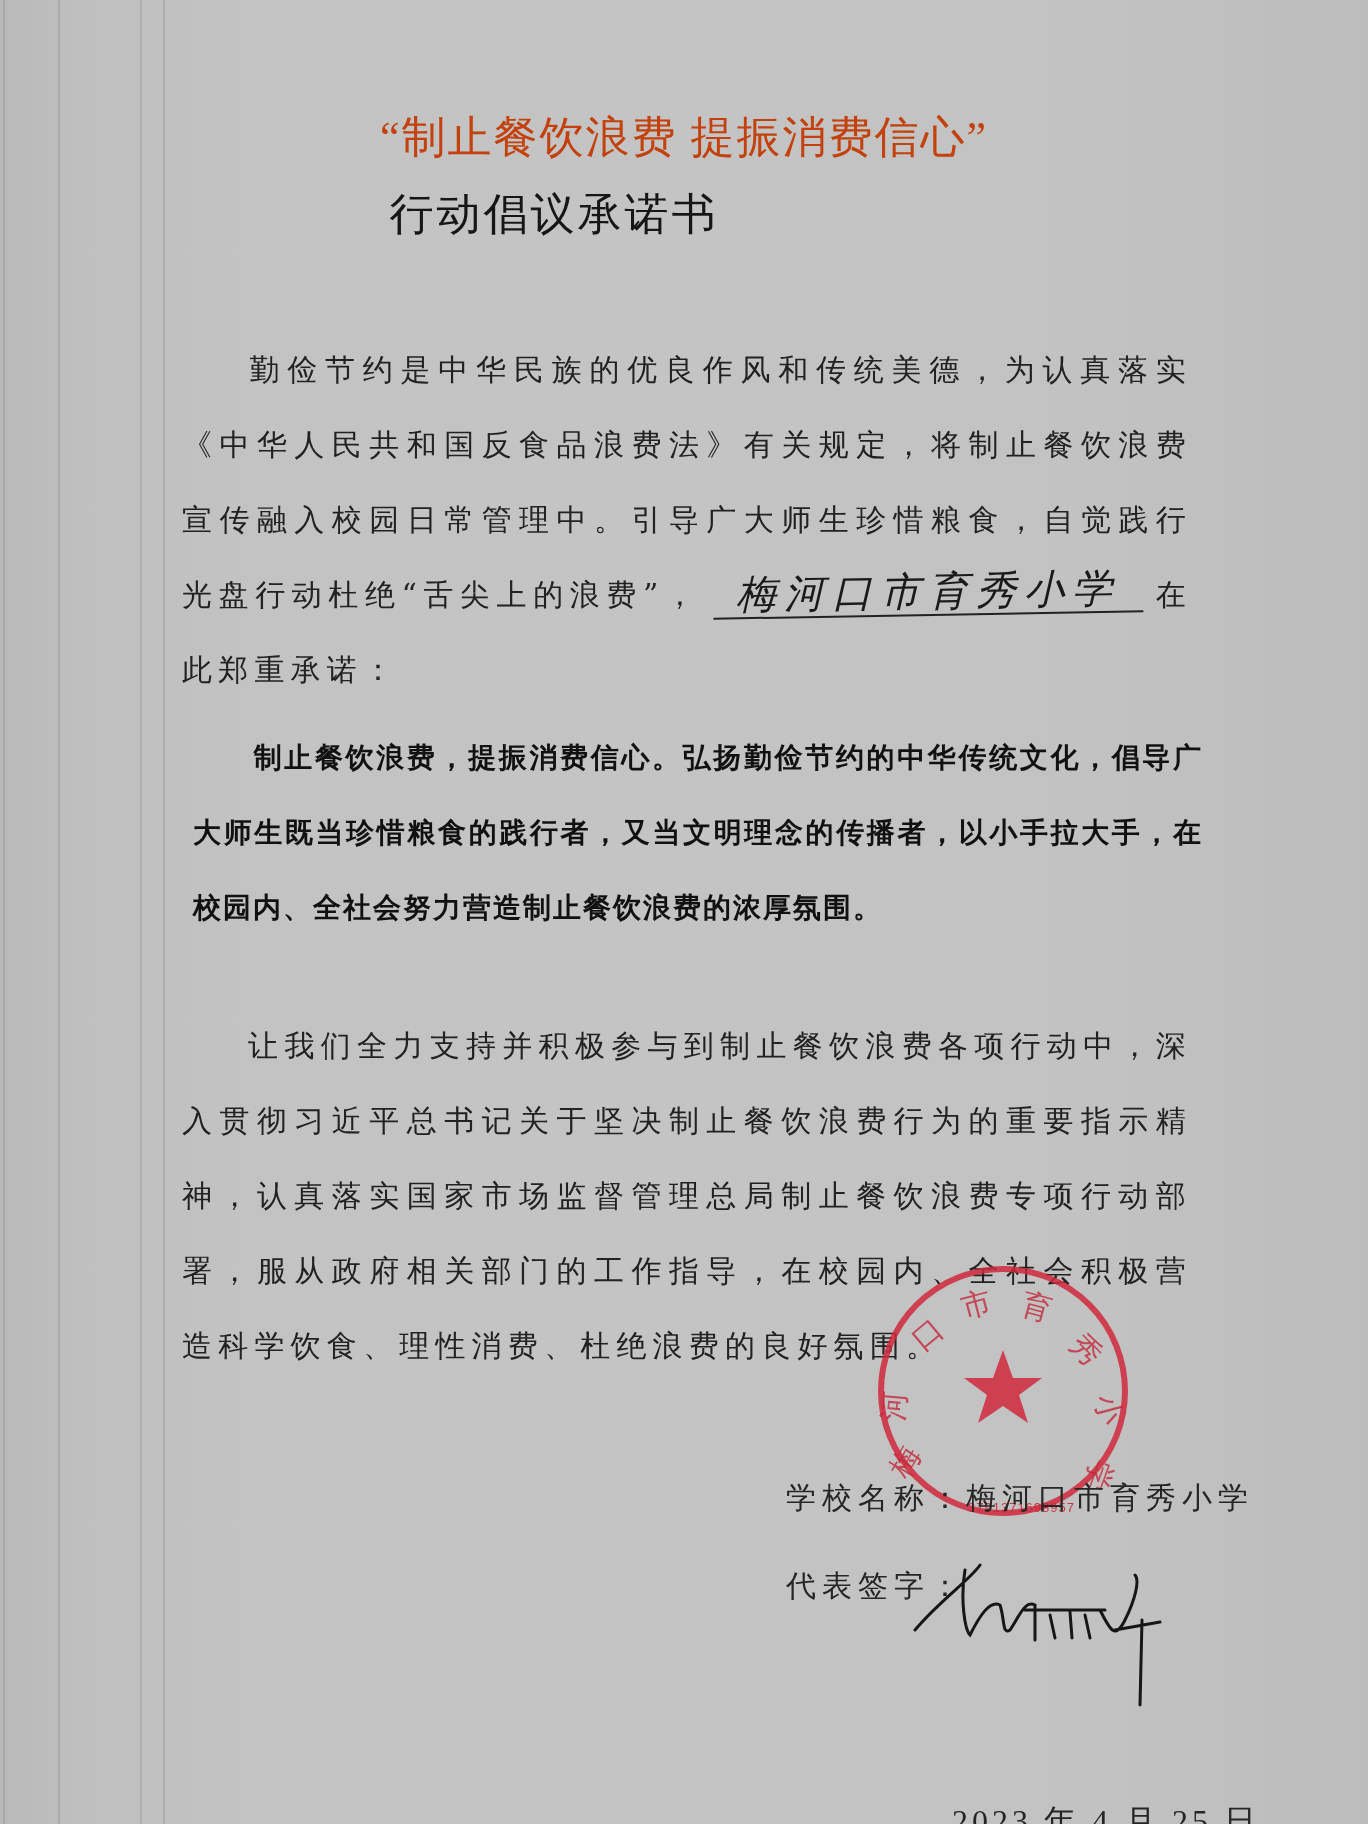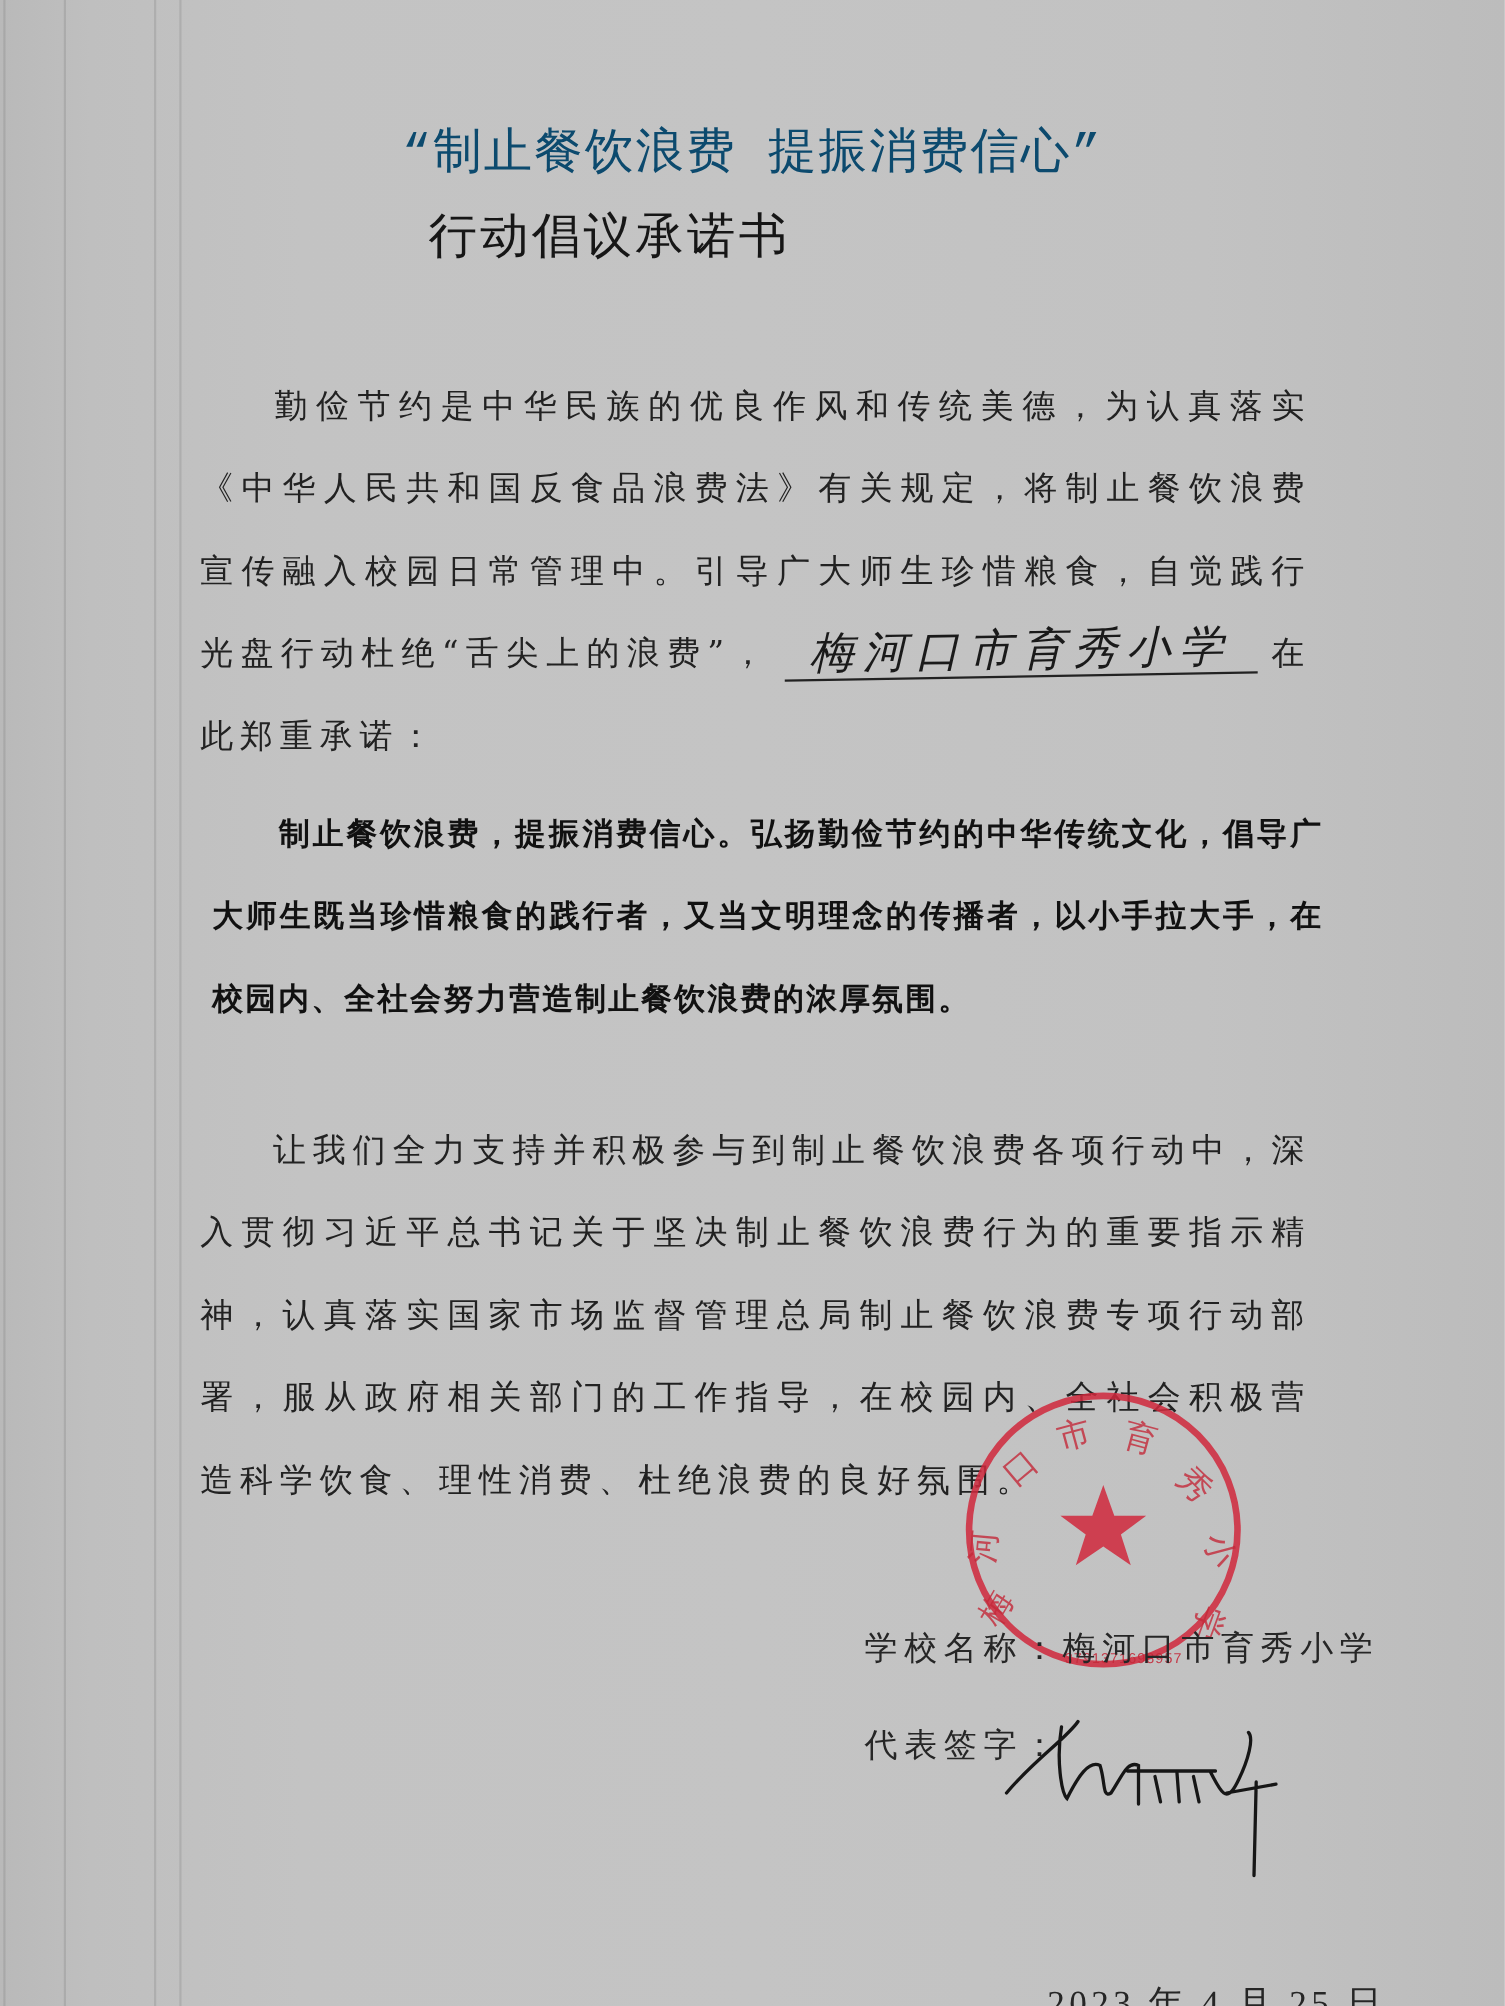--- a/index.html
+++ b/index.html
@@ -5,21 +5,21 @@
   html, body { margin:0; padding:0; }
   body {
     width:1368px; height:1824px; overflow:hidden;
     background: linear-gradient(90deg, #b9b9b9 0%, #bfbfbf 6%, #c3c3c3 20%, #c4c4c4 50%, #c2c2c2 80%, #bcbcbc 100%);
     font-family: "DejaVu Serif", "Liberation Serif", serif;
     color:#1c1c1c;
     position:relative;
   }
   .binding-lines { position:absolute; left:0; top:0; width:180px; height:1824px; pointer-events:none; }
   .binding-lines span { position:absolute; top:0; bottom:0; width:2px; background:rgba(120,120,120,0.25); }
-  .title-1 { position:absolute; left:0; width:1368px; top:108px; text-align:center; font-size:44px; font-family:Liberation Mono, monospace; letter-spacing:2px; color:#0c4a6e; }
+  .title-1 { position:absolute; left:0; width:1368px; top:108px; text-align:center; font-size:44px; font-family:Liberation Serif, serif; letter-spacing:2px; color:#c2410c; }
   .title-2 { position:absolute; left:0; width:1108px; top:185px; text-align:center; font-size:44px; font-family:"DejaVu Sans","Liberation Sans",sans-serif; letter-spacing:3px; color:#161616; }
   .para { position:absolute; left:182px; width:1010px; font-size:30px; line-height:75px; letter-spacing:6.2px; text-align:justify; color:#222; }
   .para .indent { display:inline-block; width:66px; }
   .p1 { top:332px; }
   .p2 { top:720px; left:193px; width:1010px; font-family:"DejaVu Sans","Liberation Sans",sans-serif; font-weight:bold; font-size:28px; line-height:75px; letter-spacing:2px; color:#111; }
   .p3 { top:1008px; }
   .handwriting {
     display:inline-block; position:relative; width:430px; text-align:center;
     font-family:"DejaVu Serif", serif; font-style:italic; font-size:40px; letter-spacing:8px; color:#1a1a1a;
     border-bottom:2px solid #222; line-height:46px; margin:0 12px; transform:rotate(-1deg);

